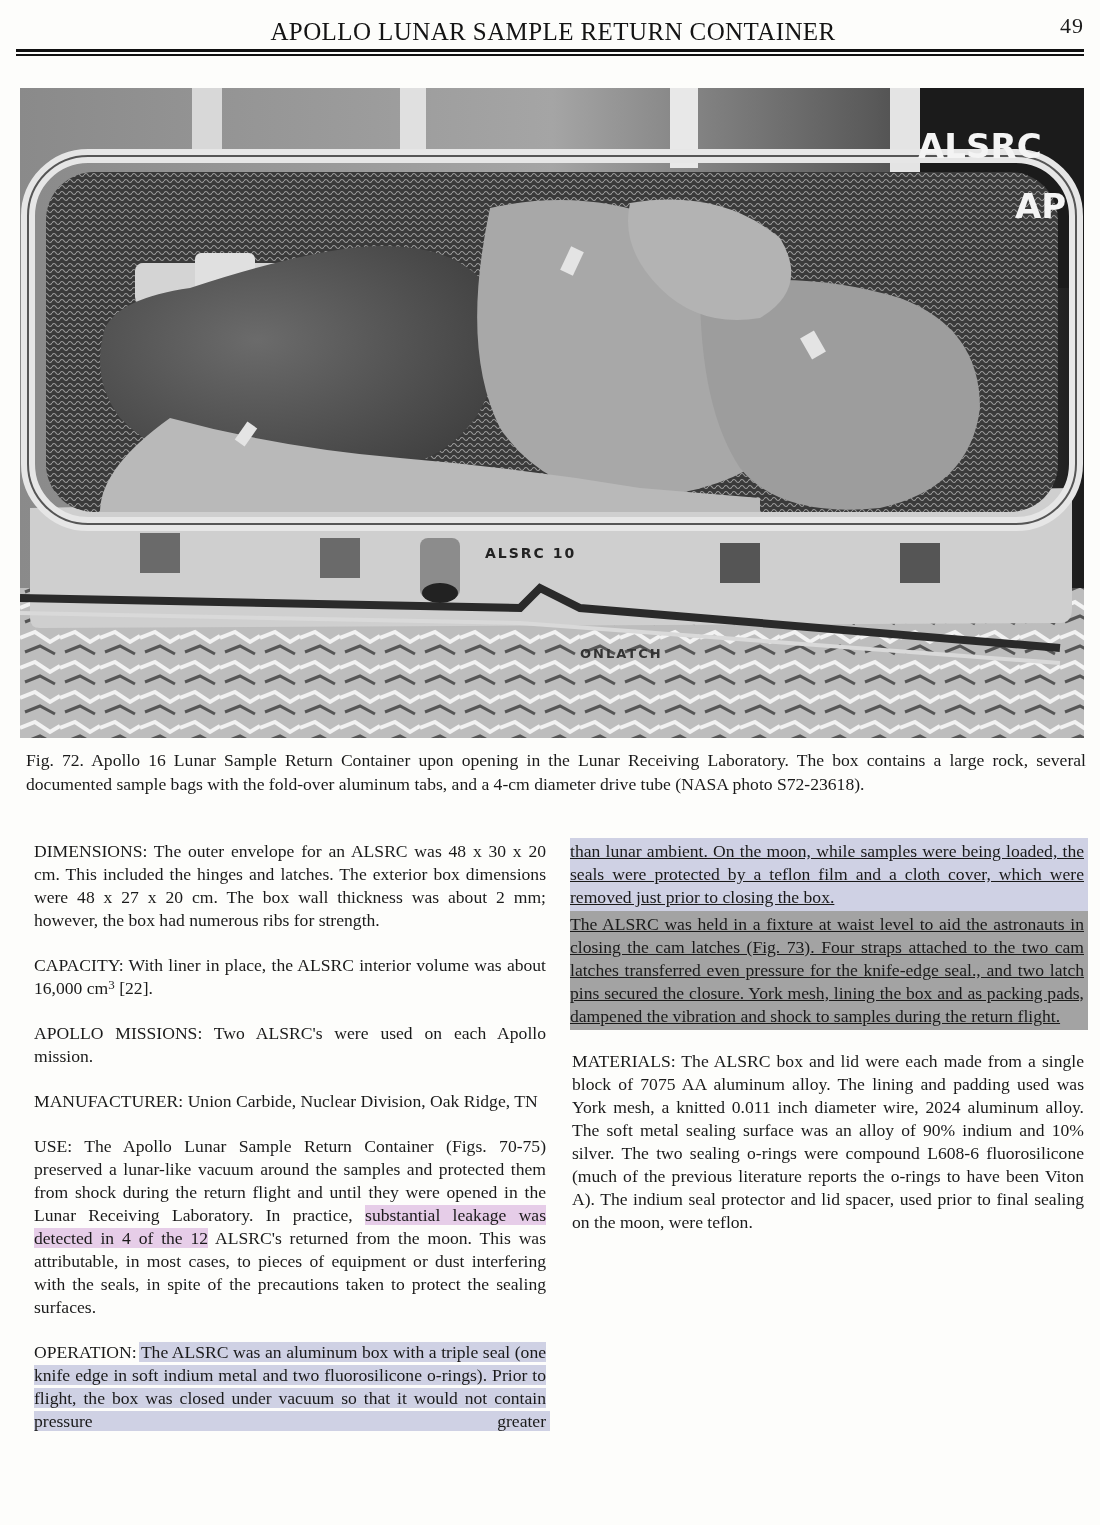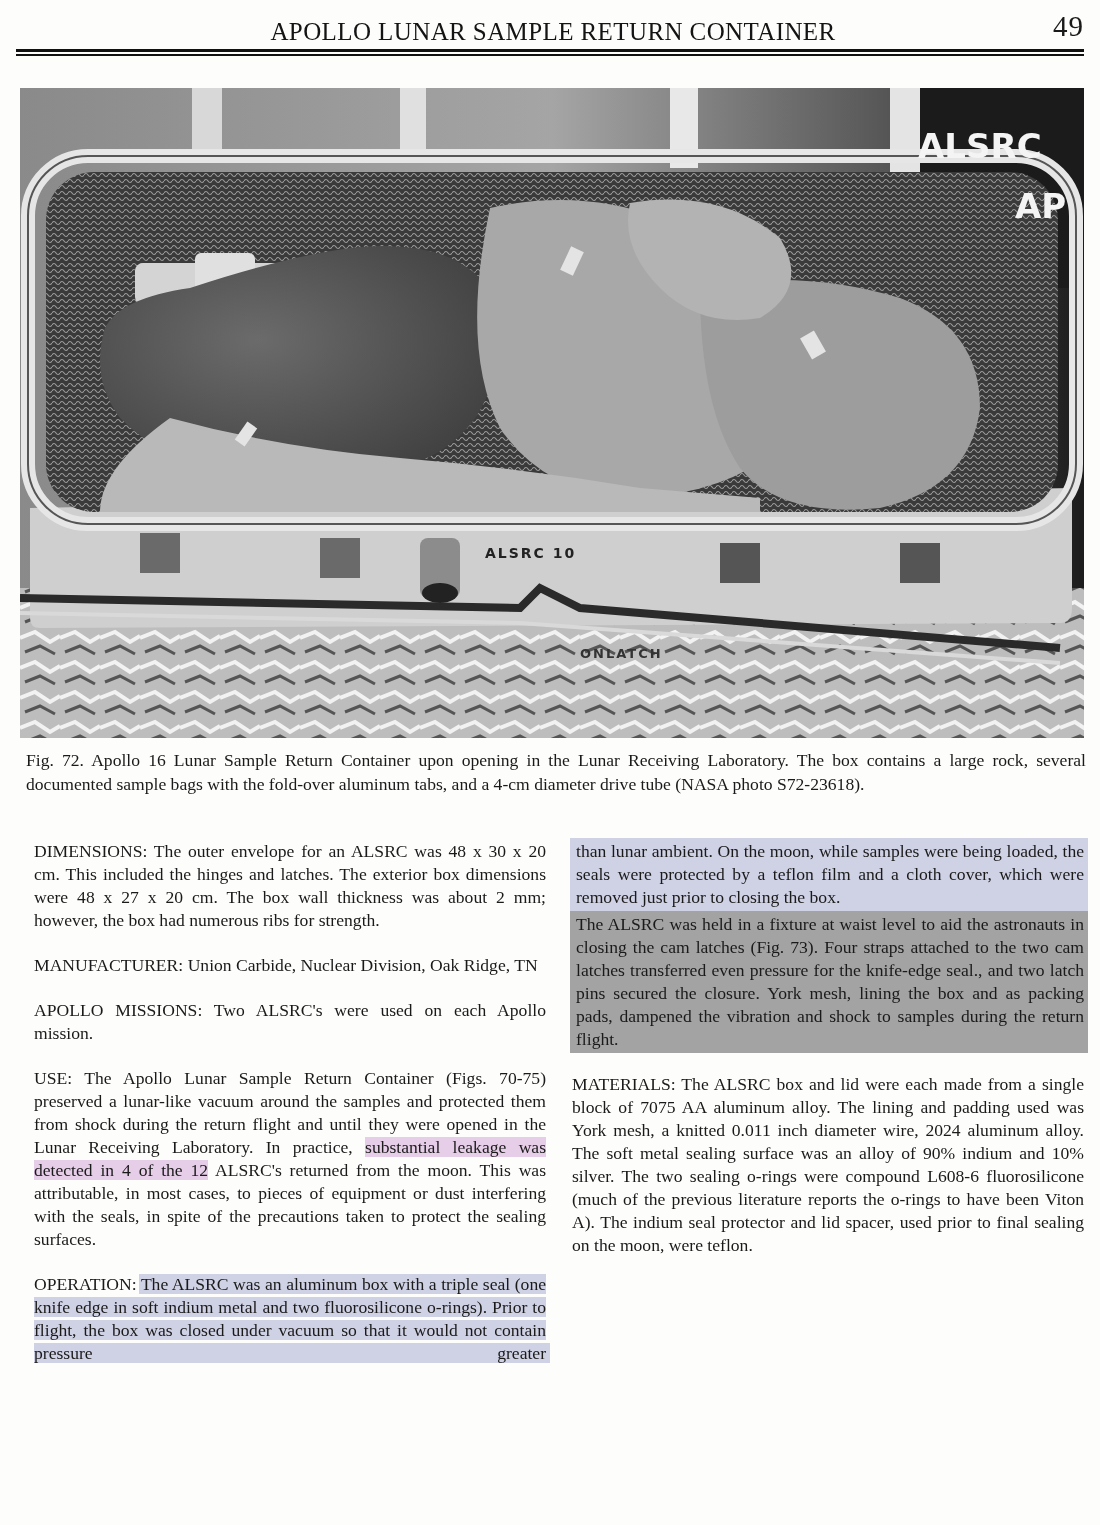--- a/index.html
+++ b/index.html
@@ -8,21 +8,21 @@
     font-family: "Liberation Serif", "DejaVu Serif", serif; color: #1a1a1a;
   }
   .running-head {
     position: absolute; left: 0; top: 16px; width: 1100px; height: 32px;
   }
   .running-title {
     position: absolute; left: 0; right: 0; top: 0; text-align: center;
     font-size: 25px; letter-spacing: 0.4px; line-height: 32px; color: #141414; padding-left: 6px;
   }
   .page-num {
-    position: absolute; right: 16px; top: -6px; font-size: 29px; line-height: 32px; letter-spacing: 1px;
+    position: absolute; right: 16px; top: -6px; font-size: 22px; line-height: 32px; letter-spacing: 1px;
   }
   .rule { position: absolute; left: 16px; width: 1068px; background: #111; }
   .rule.r1 { top: 49px; height: 3px; }
   .rule.r2 { top: 54px; height: 2px; }
 
   .photo {
     position: absolute; left: 20px; top: 88px; width: 1064px; height: 650px; overflow: hidden;
     background: #4d7c0f;
   }
   .photo svg { display: block; }
@@ -33,21 +33,21 @@
   }
 
   .col { position: absolute; width: 512px; font-size: 17.6px; line-height: 23px; }
   .col.left { left: 34px; top: 840px; }
   .col.right { left: 572px; top: 838px; }
   .para { margin: 0 0 22px 0; text-align: justify; }
   .para.last-left { text-align-last: left; }
   .hl-pink { background: #e6cde8; }
   .hl-lav { background: #cfd1e4; }
   .hl-green { background: #a3a3a3; }
-  .hl-block { display: block; margin-left: -2px; margin-right: -4px; padding: 2px 4px 2px 6px; }
+  .hl-block { display: block; margin-left: -2px; margin-right: -4px; padding: 2px 4px 2px 0; text-decoration: underline; }
   sup { font-size: 13px; vertical-align: 5px; line-height: 0; }
 </style>
 </head>
 <body>
 
 <div class="running-head">
   <div class="running-title">APOLLO LUNAR SAMPLE RETURN CONTAINER</div>
   <div class="page-num">49</div>
 </div>
 <div class="rule r1"></div>
@@ -123,22 +123,23 @@
     <text x="995" y="130" font-family="DejaVu Sans, sans-serif" font-weight="bold" font-size="34" fill="#f4f4f4">AP</text>
     <text x="465" y="470" font-family="DejaVu Sans, sans-serif" font-weight="bold" font-size="14" fill="#222" letter-spacing="2">ALSRC  10</text>
     <text x="560" y="570" font-family="DejaVu Sans, sans-serif" font-weight="bold" font-size="13" fill="#333" letter-spacing="2">ONLATCH</text>
   </svg>
 </div>
 
 <div class="caption">Fig. 72. Apollo 16 Lunar Sample Return Container upon opening in the Lunar Receiving Laboratory. The box contains a large rock, several documented sample bags with the fold-over aluminum tabs, and a 4-cm diameter drive tube  (NASA photo S72-23618).</div>
 
 <div class="col left">
   <p class="para">DIMENSIONS:  The outer envelope for an ALSRC was 48 x 30 x 20 cm. This included the hinges and latches. The exterior box dimensions were 48 x 27 x 20 cm.  The box wall thickness was about 2 mm; however, the box had numerous ribs for strength.</p>
+  <p class="para"><span>CAPACITY:  With liner in place, the ALSRC interior volume was about 16,000 cm</span><sup>3</sup><span> [22].</span></p>
+  <p class="para">APOLLO MISSIONS:  Two ALSRC's were used on each Apollo mission.</p>
   <p class="para last-left">MANUFACTURER: Union Carbide, Nuclear Division, Oak Ridge, TN</p>
-  <p class="para">APOLLO MISSIONS:  Two ALSRC's were used on each Apollo mission.</p>
   <p class="para"><span>USE: The Apollo Lunar Sample Return Container (Figs. 70-75) preserved a lunar-like vacuum around the samples and protected them from shock during the return flight and until they were opened in the Lunar Receiving Laboratory. In practice, </span><span class="hl-pink">substantial leakage was detected in 4 of the 12</span><span> ALSRC's returned from the moon. This was attributable, in most cases, to pieces of equipment or dust interfering with the seals, in spite of the precautions taken to protect the sealing surfaces.</span></p>
   <p class="para" style="text-align-last: justify;"><span>OPERATION:  </span><span class="hl-lav" style="box-shadow: -2px 0 0 #cfd1e4, 4px 0 0 #cfd1e4;">The ALSRC was an aluminum box with a triple seal (one knife edge in soft indium metal and two fluorosilicone o-rings).  Prior to flight, the box was closed under vacuum so that it would not contain pressure greater</span></p>
 </div>
 
 <div class="col right">
   <p class="para" style="margin-bottom:20px;">
       <span class="hl-lav hl-block" style="text-align: justify;">than lunar ambient. On the moon, while samples were being loaded,  the seals were protected by a teflon film and a cloth cover, which were removed just prior to closing the box.</span>
       <span class="hl-green hl-block" style="text-align: justify; text-align-last: left;">The ALSRC was held in a fixture at waist level to aid the astronauts in closing the cam latches (Fig. 73).  Four straps attached to the two cam latches transferred even pressure for the knife-edge seal., and two latch pins secured the closure. York mesh, lining the box and as packing pads, dampened the vibration and shock to samples during the return flight.</span>
     </p>
   <p class="para last-left">MATERIALS: The ALSRC box and lid were each made from a single block of 7075 AA aluminum alloy. The lining and padding used was York mesh, a knitted 0.011 inch diameter wire, 2024 aluminum alloy.  The soft metal sealing surface was an alloy of 90% indium and 10% silver. The two sealing o-rings were compound L608-6 fluorosilicone (much of the previous literature reports the o-rings to have been Viton A).  The indium seal protector and lid spacer, used prior to final sealing on the moon, were teflon.</p>

